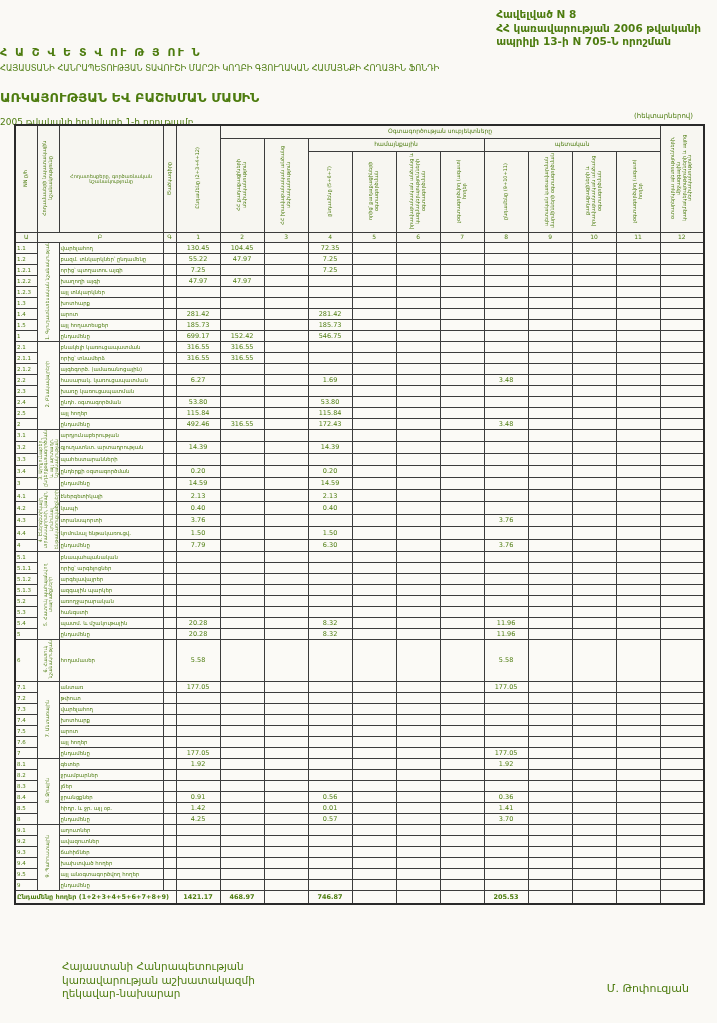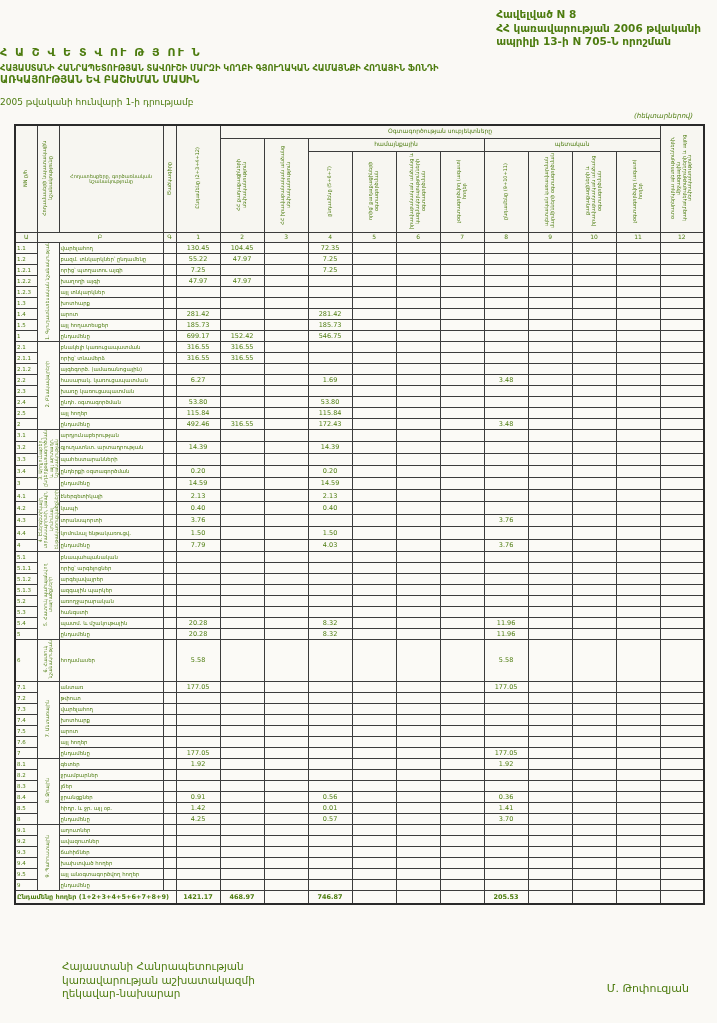--- a/index.html
+++ b/index.html
@@ -8,24 +8,24 @@
     width: 717px; height: 1023px;
     background: #faf9f5;
     position: relative;
     font-family: "DejaVu Sans", sans-serif;
     color: #4d7c0f;
     overflow: hidden;
   }
   .annex { position: absolute; top: 8px; right: 16px; font-weight: bold; font-size: 10.5px; line-height: 1.3; }
   .titleblock { position: absolute; top: 46px; left: 0; width: 100%; text-align: left; }
   .t-main { font-weight: bold; font-size: 11px; letter-spacing: 2px; }
-  .t-sub1 { font-weight: bold; font-size: 8.3px; margin-top: 4px; }
-  .t-sub2 { font-weight: bold; font-size: 10px; margin-top: 1px; }
+  .t-sub1 { font-weight: normal; font-size: 8.3px; margin-top: 4px; }
+  .t-sub2 { font-weight: bold; font-size: 13px; margin-top: 17px; }
   .t-sub3 { font-size: 9px; margin-top: 12px; }
-  .unit { position: absolute; top: 112px; right: 24px; font-style: italic; font-size: 7px; }
+  .unit { position: absolute; top: 112px; right: 24px; font-size: 7px; }
 
   table.land { position: absolute; top: 124px; left: 14px; border-collapse: collapse; table-layout: fixed; border: 2px solid #2a2a2a; }
   th, td { border: 1px solid #3c3c3c; padding: 0 1px; overflow: hidden; }
   thead th { font-weight: normal; font-size: 5px; line-height: 1.1; text-align: center; vertical-align: middle; background: #f7f6f1; }
   th.band { font-size: 6px; height: 13px; }
   th.subband { font-size: 6px; height: 12px; }
   tr.rotrow th { height: 72px; vertical-align: middle; }
   .vert { display: inline-block; writing-mode: vertical-rl; transform: rotate(180deg); font-size: 5px; line-height: 1.15; max-height: 92px; }
   th.namehead { font-size: 5px; }
   tr.numrow th { height: 10px; font-size: 6px; font-weight: normal; }
@@ -573,21 +573,21 @@
           <td class="val"></td>
           <td class="val"></td>
         </tr>
         <tr>
           <td class="nn">4</td>
           <td class="rname">ընդամենը</td>
           <td class="codecell"></td>
           <td class="val">7.79</td>
           <td class="val"></td>
           <td class="val"></td>
-          <td class="val">4.03</td>
+          <td class="val">6.30</td>
           <td class="val"></td>
           <td class="val"></td>
           <td class="val"></td>
           <td class="val">3.76</td>
           <td class="val"></td>
           <td class="val"></td>
           <td class="val"></td>
           <td class="val"></td>
         </tr>
         <tr>

